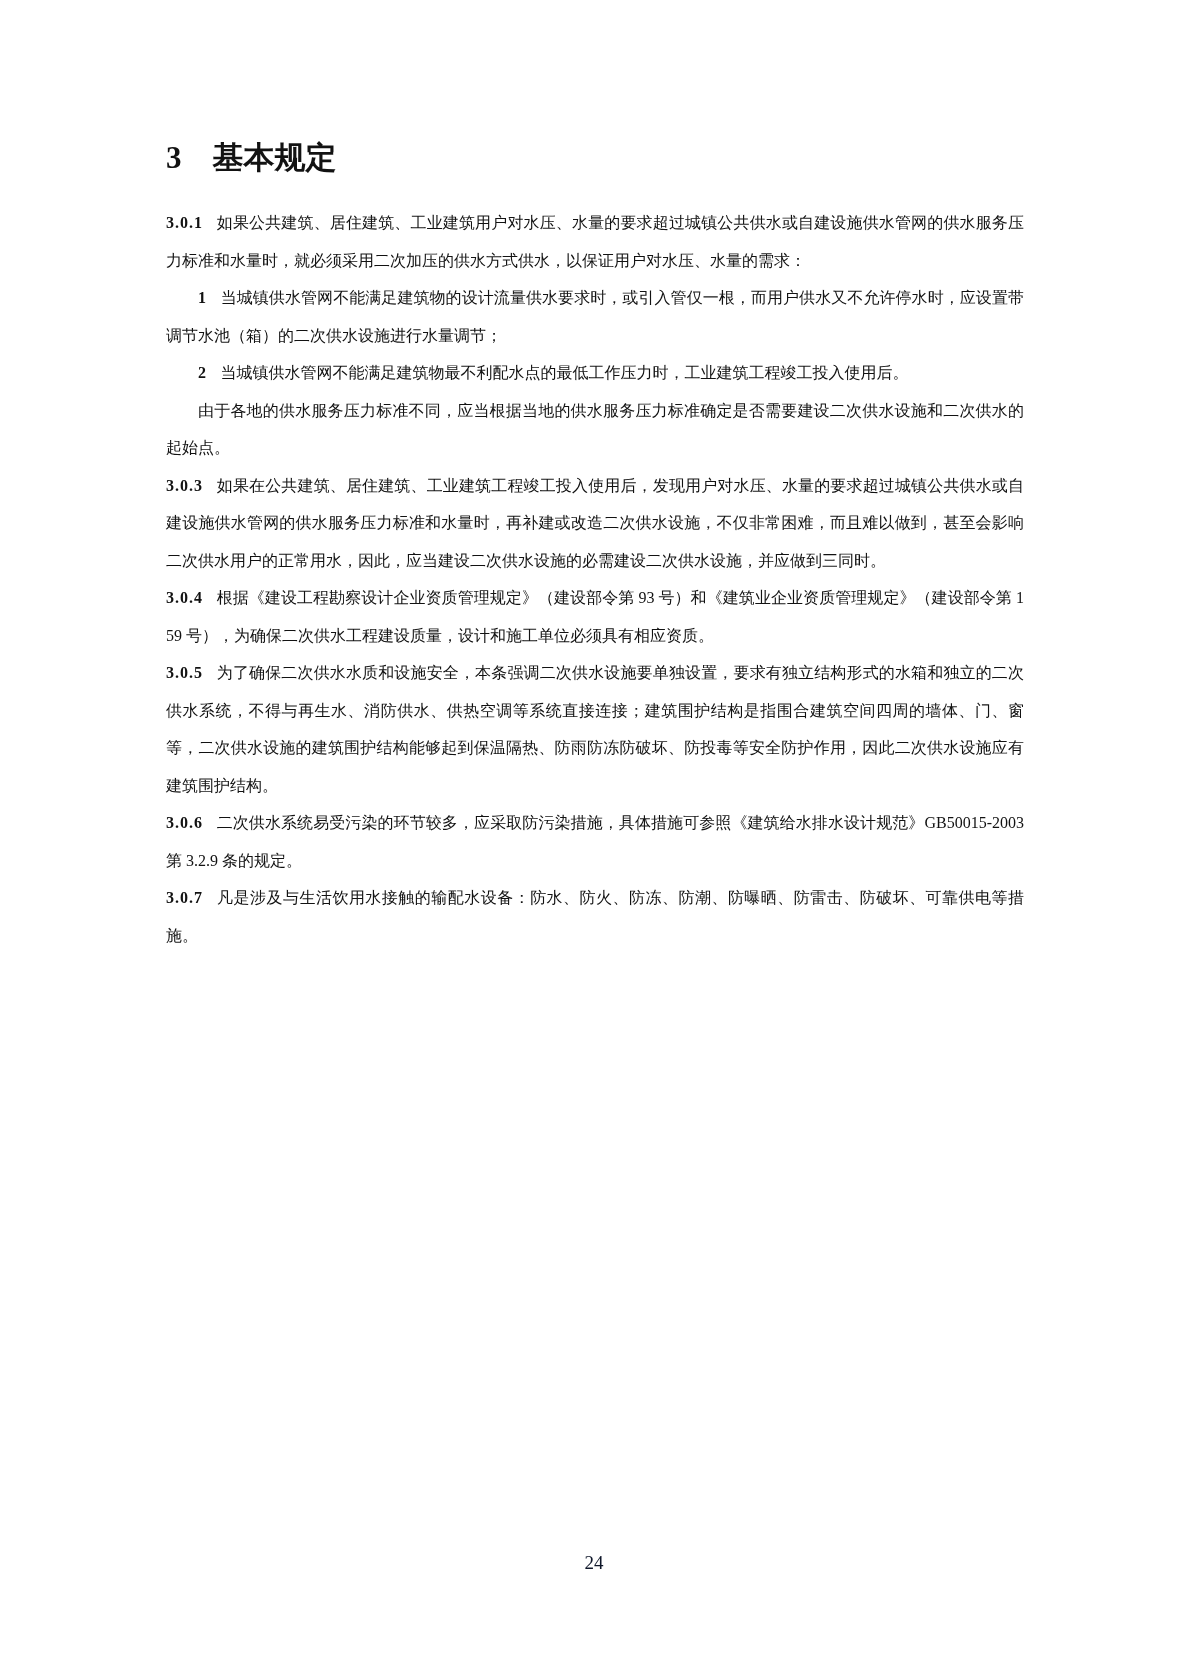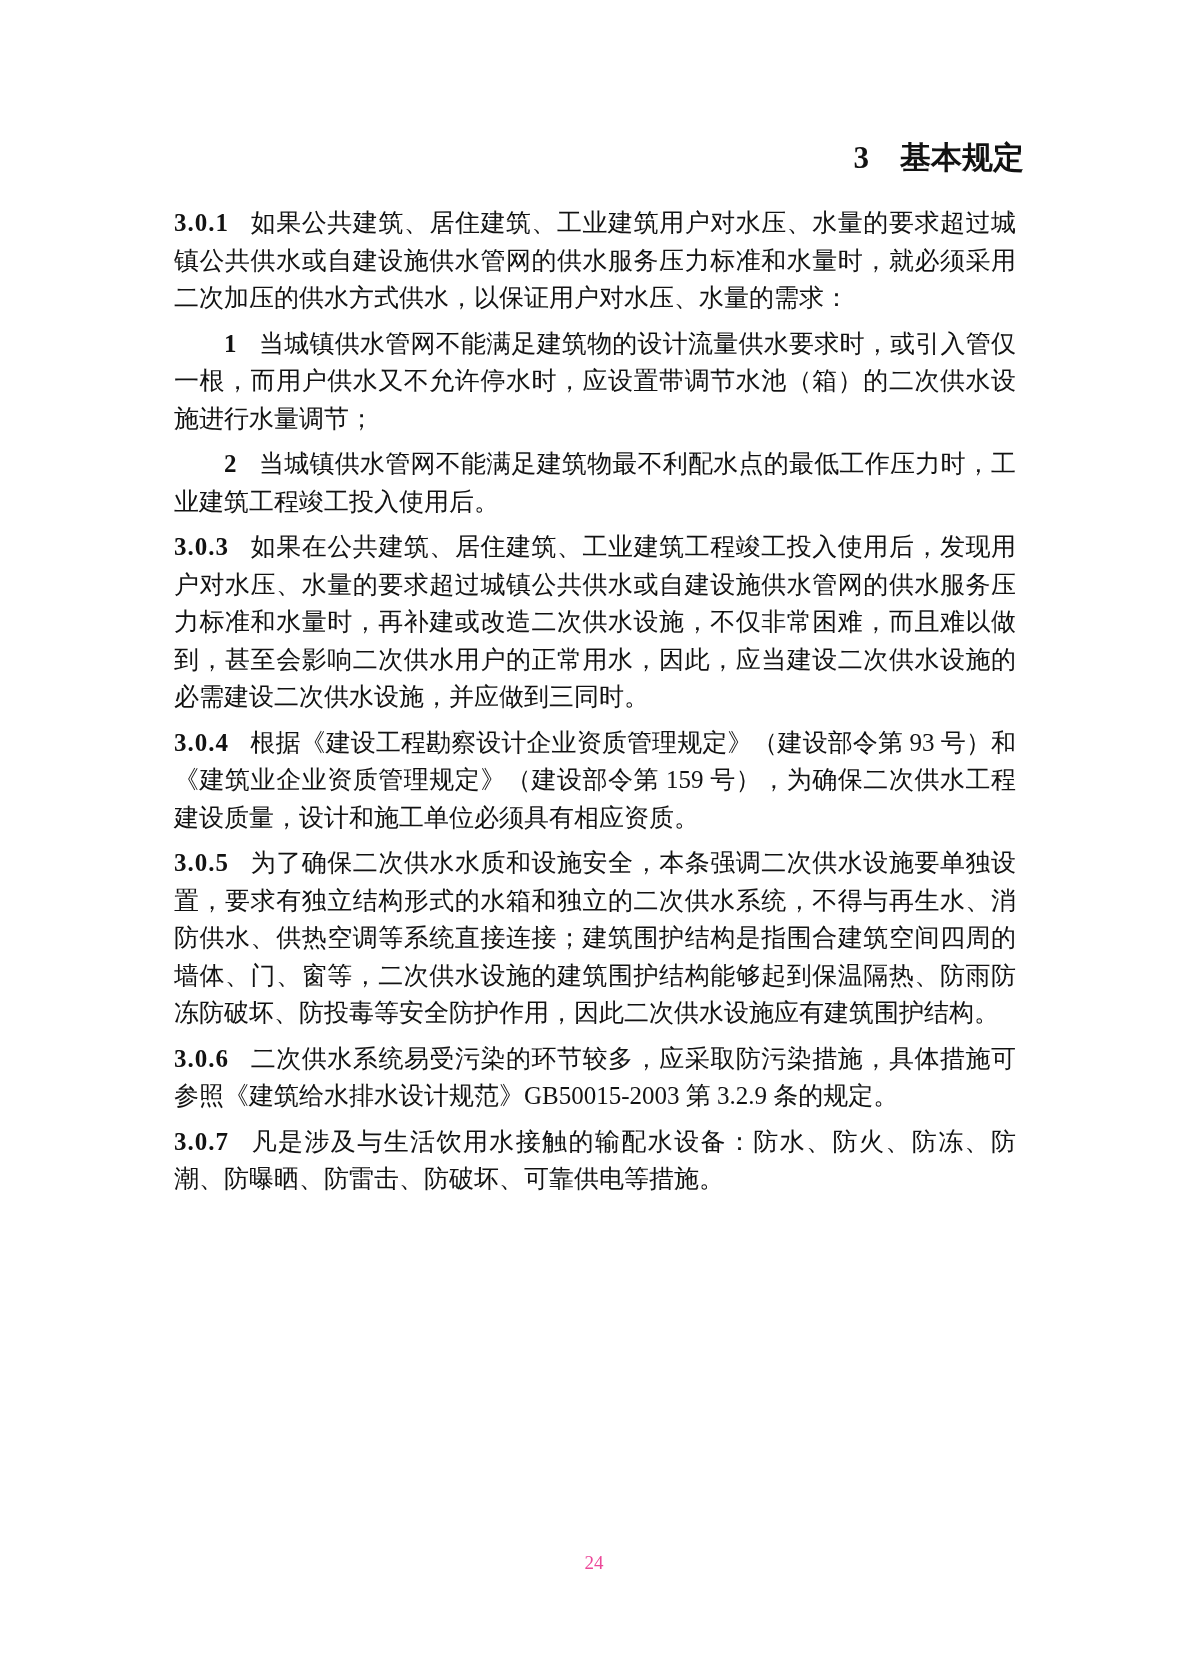--- a/index.html
+++ b/index.html
@@ -18,28 +18,28 @@
     overflow: hidden;
   }
   .content {
     position: absolute;
     left: 166px;
     top: 138px;
     width: 858px;
   }
   .doc-title {
     margin: 0 0 26px 0;
-    text-align: right;
+    text-align: left;
     font-size: 31px;
     font-weight: bold;
     line-height: 40px;
   }
   .para {
-    margin: 8px;
-    font-size: 25px;
+    margin: 0;
+    font-size: 16px;
     line-height: 37.5px;
     text-align: justify;
     text-justify: inter-character;
     word-break: break-all;
   }
   .para .num {
     font-weight: 600;
     margin-right: 0.85em;
     letter-spacing: 1px;
   }
@@ -49,37 +49,38 @@
   .indent {
     text-indent: 2em;
   }
   .page-number {
     position: absolute;
     top: 1552px;
     left: 0;
     width: 100%;
     text-align: center;
     font-size: 19px;
-    color: #ec4899;
+    color: #0f172a;
   }
 </style>
 </head>
 <body>
 
 <div class="page">
   <div class="content">
 
     <h1 class="doc-title">3　基本规定</h1>
 
     <p class="para"><span class="num">3.0.1</span><span>如果公共建筑、居住建筑、工业建筑用户对水压、水量的要求超过城镇公共供水或自建设施供水管网的供水服务压力标准和水量时，就必须采用二次加压的供水方式供水，以保证用户对水压、水量的需求：</span></p>
 
     <p class="para indent"><span class="num">1</span><span>当城镇供水管网不能满足建筑物的设计流量供水要求时，或引入管仅一根，而用户供水又不允许停水时，应设置带调节水池（箱）的二次供水设施进行水量调节；</span></p>
 
     <p class="para indent"><span class="num">2</span><span>当城镇供水管网不能满足建筑物最不利配水点的最低工作压力时，工业建筑工程竣工投入使用后。</span></p>
 
+    <p class="para indent"><span>由于各地的供水服务压力标准不同，应当根据当地的供水服务压力标准确定是否需要建设二次供水设施和二次供水的起始点。</span></p>
 
 
     <p class="para"><span class="num">3.0.3</span><span>如果在公共建筑、居住建筑、工业建筑工程竣工投入使用后，发现用户对水压、水量的要求超过城镇公共供水或自建设施供水管网的供水服务压力标准和水量时，再补建或改造二次供水设施，不仅非常困难，而且难以做到，甚至会影响二次供水用户的正常用水，因此，应当建设二次供水设施的必需建设二次供水设施，并应做到三同时。</span></p>
 
     <p class="para"><span class="num">3.0.4</span><span>根据《建设工程勘察设计企业资质管理规定》（建设部令第 93 号）和《建筑业企业资质管理规定》（建设部令第 159 号），为确保二次供水工程建设质量，设计和施工单位必须具有相应资质。</span></p>
 
     <p class="para"><span class="num">3.0.5</span><span>为了确保二次供水水质和设施安全，本条强调二次供水设施要单独设置，要求有独立结构形式的水箱和独立的二次供水系统，不得与再生水、消防供水、供热空调等系统直接连接；建筑围护结构是指围合建筑空间四周的墙体、门、窗等，二次供水设施的建筑围护结构能够起到保温隔热、防雨防冻防破坏、防投毒等安全防护作用，因此二次供水设施应有建筑围护结构。</span></p>
 
     <p class="para"><span class="num">3.0.6</span><span>二次供水系统易受污染的环节较多，应采取防污染措施，具体措施可参照《建筑给水排水设计规范》GB50015-2003 第 3.2.9 条的规定。</span></p>
 

